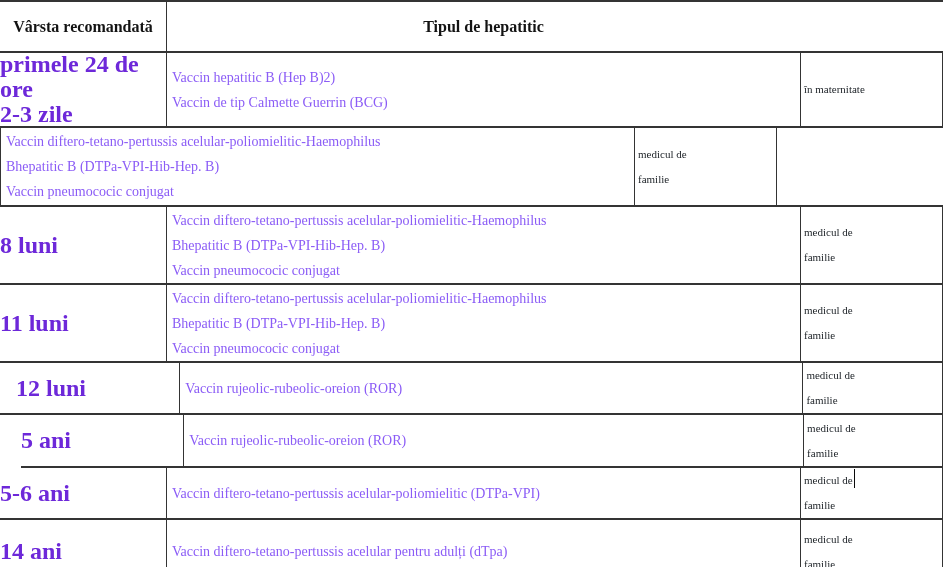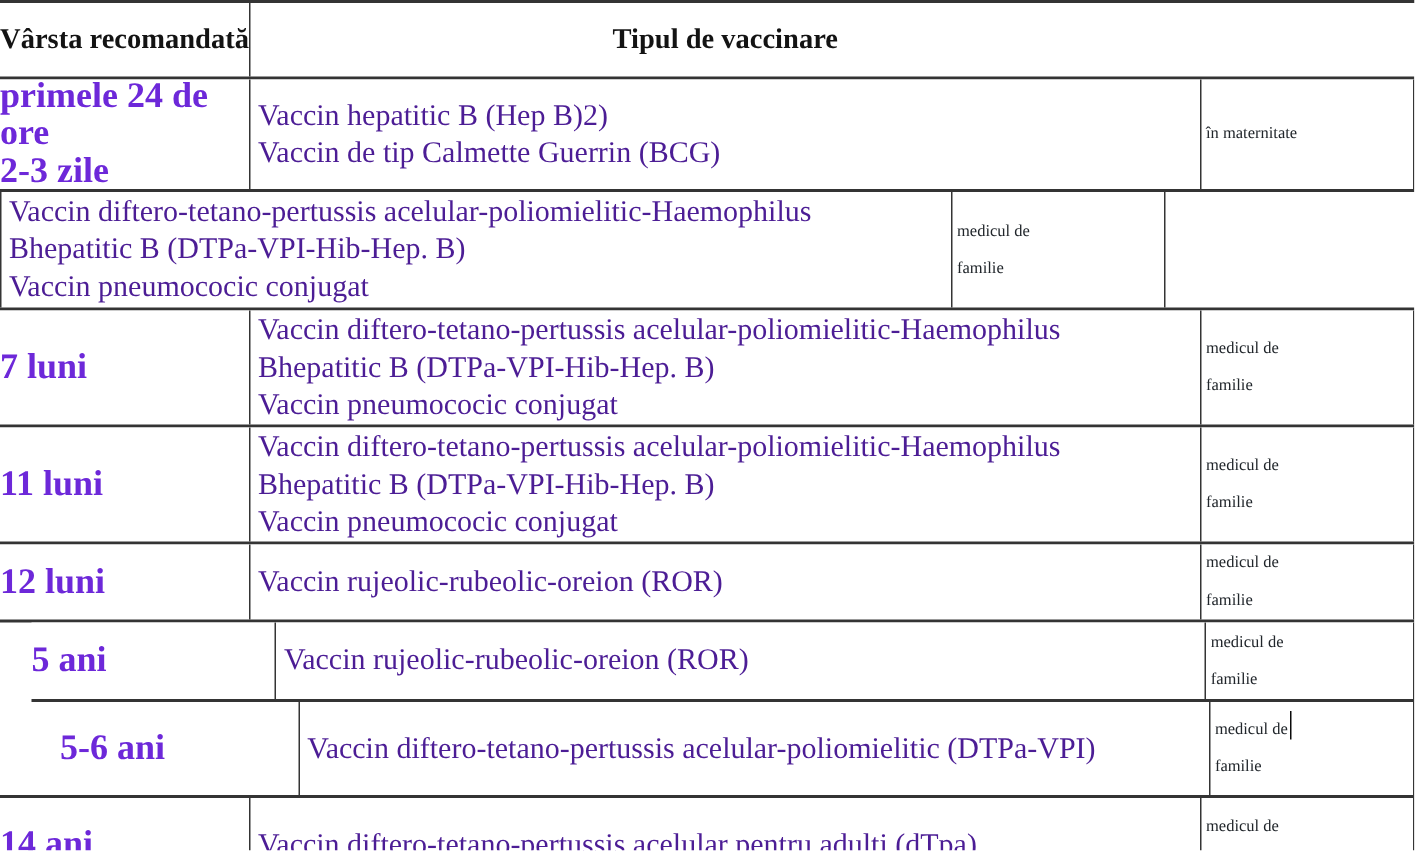--- a/index.html
+++ b/index.html
@@ -5,37 +5,37 @@
   html,body{margin:0;padding:0;background:#ffffff;}
   .doc{
     width:943px;height:567px;overflow:hidden;background:#ffffff;
     font-family:"Liberation Serif", serif;color:#1f1f1f;
     border-top:2px solid #343434;box-sizing:border-box;
   }
   .row{display:flex;border-bottom:2px solid #343434;box-sizing:border-box;background:#ffffff;}
   .row.last{border-bottom:none;}
   .cell{box-sizing:border-box;display:flex;flex-direction:column;justify-content:center;overflow:hidden;}
   .age-col{width:166px;align-items:flex-start;text-align:center;font-weight:bold;font-size:24px;line-height:25px;color:#6d28d9;}
-  .vac-col{width:634px;border-left:1.5px solid #343434;padding-left:5px;font-size:20px;line-height:25px;color:#4c1d95;}
+  .vac-col{width:634px;border-left:1.5px solid #343434;padding-left:5px;font-size:14px;line-height:25px;color:#8b5cf6;}
   .com-col{width:143px;border-left:1.5px solid #343434;border-right:1.5px solid #343434;padding-left:3px;font-size:11px;line-height:25px;color:#21262b;}
   .header-row{height:51px;}
-  .header-row .cell{font-weight:bold;font-size:19px;line-height:23px;align-items:center;justify-content:center;text-align:center;color:#131313;padding-left:0;}
+  .header-row .cell{font-weight:bold;font-size:16px;line-height:23px;align-items:center;justify-content:center;text-align:center;color:#131313;padding-left:0;}
   .line{white-space:nowrap;}
   .caret{display:inline-block;width:1.5px;height:19px;background:#0a0a0a;margin-left:1px;vertical-align:-4px;}
 </style>
 </head>
 <body>
 
 <div class="doc">
   <div class="row header-row">
     <div class="cell age-col">
       <div>Vârsta recomandată</div>
     </div>
     <div class="cell vac-col">
-      <div>Tipul de vaccinare</div>
+      <div>Tipul de hepatitic</div>
     </div>
   </div>
   <div>
       <div class="row" style="height: 75px;">
     <div class="cell age-col">
           <div class="line"><span>primele 24 de</span></div>
           <div class="line"><span>ore</span></div>
           <div class="line"><span>2-3 zile</span></div>
         </div>
     <div class="cell vac-col">
@@ -52,21 +52,21 @@
           <div class="line"><span>Bhepatitic B (DTPa-VPI-Hib-Hep. B)</span></div>
           <div class="line"><span>Vaccin pneumococic conjugat</span></div>
         </div>
     <div class="cell com-col">
           <div class="line"><span>medicul de</span></div>
           <div class="line"><span>familie</span></div>
         </div>
   </div>
       <div class="row" style="height: 78px;">
     <div class="cell age-col">
-          <div class="line"><span>7 luni</span></div>
+          <div class="line"><span>8 luni</span></div>
         </div>
     <div class="cell vac-col">
           <div class="line"><span>Vaccin diftero-tetano-pertussis acelular-poliomielitic-Haemophilus</span></div>
           <div class="line"><span>Bhepatitic B (DTPa-VPI-Hib-Hep. B)</span></div>
           <div class="line"><span>Vaccin pneumococic conjugat</span></div>
         </div>
     <div class="cell com-col">
           <div class="line"><span>medicul de</span></div>
           <div class="line"><span>familie</span></div>
         </div>
@@ -78,21 +78,21 @@
     <div class="cell vac-col">
           <div class="line"><span>Vaccin diftero-tetano-pertussis acelular-poliomielitic-Haemophilus</span></div>
           <div class="line"><span>Bhepatitic B (DTPa-VPI-Hib-Hep. B)</span></div>
           <div class="line"><span>Vaccin pneumococic conjugat</span></div>
         </div>
     <div class="cell com-col">
           <div class="line"><span>medicul de</span></div>
           <div class="line"><span>familie</span></div>
         </div>
   </div>
-      <div class="row" style="height: 52px;">
+      <div class="row" style="height: 52px; padding-left: 16px;">
     <div class="cell age-col">
           <div class="line"><span>12 luni</span></div>
         </div>
     <div class="cell vac-col">
           <div class="line"><span>Vaccin rujeolic-rubeolic-oreion (ROR)</span></div>
         </div>
     <div class="cell com-col">
           <div class="line"><span>medicul de</span></div>
           <div class="line"><span>familie</span></div>
         </div>
@@ -102,21 +102,21 @@
           <div class="line"><span>5 ani</span></div>
         </div>
     <div class="cell vac-col">
           <div class="line"><span>Vaccin rujeolic-rubeolic-oreion (ROR)</span></div>
         </div>
     <div class="cell com-col">
           <div class="line"><span>medicul de</span></div>
           <div class="line"><span>familie</span></div>
         </div>
   </div>
-      <div class="row" style="height: 64px; padding-left: 40px;">
+      <div class="row" style="height: 52px;">
     <div class="cell age-col">
           <div class="line"><span>5-6 ani</span></div>
         </div>
     <div class="cell vac-col">
           <div class="line"><span>Vaccin diftero-tetano-pertussis acelular-poliomielitic (DTPa-VPI)</span></div>
         </div>
     <div class="cell com-col">
           <div class="line"><span>medicul de</span><span class="caret"></span></div>
           <div class="line"><span>familie</span></div>
         </div>

